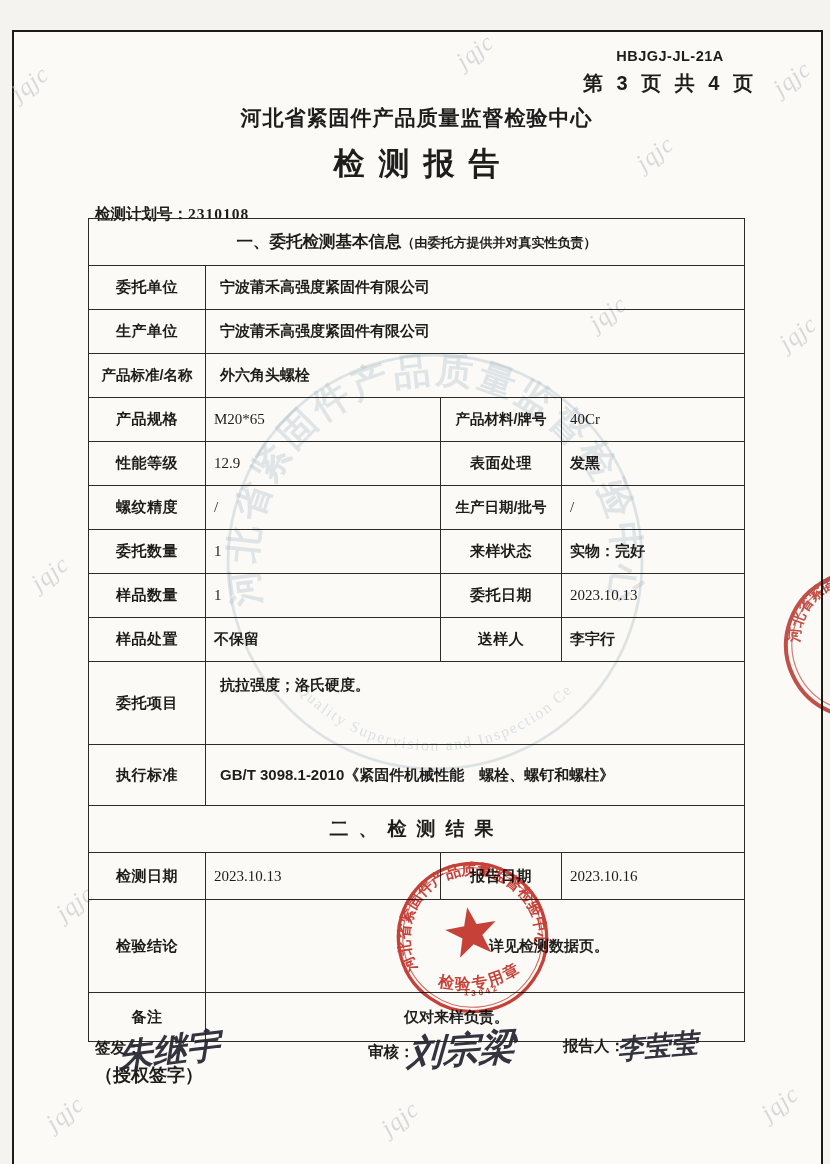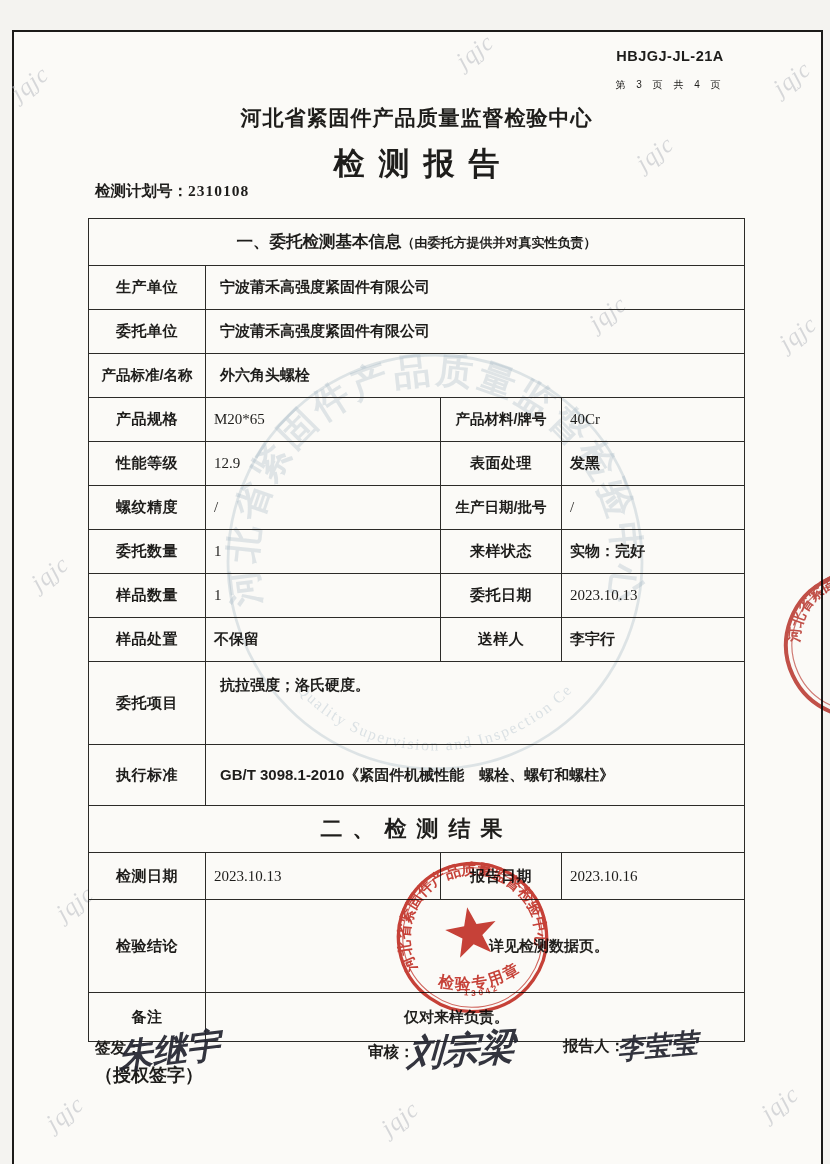--- a/index.html
+++ b/index.html
@@ -18,39 +18,39 @@
   .wm{
     position:absolute;font-family:"Liberation Serif", serif;font-style:italic;
     color:#b9bcc2;opacity:.55;font-size:24px;transform:rotate(-38deg);
     letter-spacing:1px;pointer-events:none;z-index:1;
   }
   
   .seal-wm{position:absolute;left:205px;top:332px;width:460px;height:460px;z-index:1;pointer-events:none;}
   
   .form-code-block{position:absolute;left:565px;top:48px;width:210px;text-align:center;z-index:3;}
   .form-code{font-weight:bold;font-size:14.5px;letter-spacing:.5px;}
-  .page-no{font-weight:normal;font-size:10px;margin-top:14px;letter-spacing:4px;}
+  .page-no{font-weight:bold;font-size:20px;margin-top:6px;letter-spacing:4px;}
   .title-block{position:absolute;left:88px;top:104px;width:657px;text-align:center;z-index:3;}
   .org-title{font-size:21px;font-weight:bold;letter-spacing:1px;}
   .report-title{font-size:31px;font-weight:bold;letter-spacing:14px;margin-top:11px;text-indent:14px;}
-  .plan-line{position:absolute;left:95px;top:181px;z-index:3;font-size:15.5px;font-weight:bold;}
+  .plan-line{position:absolute;left:95px;top:204px;z-index:3;font-size:15.5px;font-weight:bold;}
   .plan-line .num{font-family:"Liberation Serif", serif;font-weight:bold;letter-spacing:1px;}
   
   table.doc{
     position:absolute;left:88px;top:218px;width:657px;z-index:3;
     border-collapse:collapse;table-layout:fixed;
   }
   table.doc td{
     border:1.6px solid #2c2b28;padding:0 8px;
     font-size:15px;vertical-align:middle;
   }
   td.sec{text-align:center;height:46px;}
   .sec-t{font-weight:bold;font-size:16.5px;}
   .sec-n{font-weight:bold;font-size:13px;}
-  .sec2{font-weight:bold;font-size:22px;letter-spacing:10px;}
+  .sec2{font-weight:bold;font-size:19px;letter-spacing:10px;}
   td.lbl{font-weight:bold;text-align:center;letter-spacing:.5px;}
   td.val{font-family:"Liberation Serif", serif;text-align:left;}
   td.val.left{text-align:left;padding-left:14px;}
   td.val.b{font-weight:bold;font-family:"Liberation Sans", sans-serif;}
   tr.h43 td{height:43px;}
   tr.h46 td{height:46px;margin-top:12px;}
   tr.h48 td{height:48px;}
   tr.h60 td{height:60px;}
   tr.h68 td{height:68px;}
   tr.h92 td{height:92px;}
@@ -132,25 +132,25 @@
       <col style="width:121px">
       <col>
     </colgroup>
   <tbody>
   <tr class="h46">
     <td colspan="4" class="sec">
       <span class="sec-t">一、委托检测基本信息</span><span class="sec-n">（由委托方提供并对真实性负责）</span>
     </td>
   </tr>
   <tr class="h43">
+    <td class="lbl">委托单位</td>
+    <td colspan="3" class="val left b">宁波莆禾高强度紧固件有限公司</td>
+  </tr>
+  <tr class="h43">
     <td class="lbl">生产单位</td>
-    <td colspan="3" class="val left b">宁波莆禾高强度紧固件有限公司</td>
-  </tr>
-  <tr class="h43">
-    <td class="lbl">委托单位</td>
     <td colspan="3" class="val left b">宁波莆禾高强度紧固件有限公司</td>
   </tr>
   <tr class="h43">
     <td class="lbl" style="letter-spacing:0;padding:0 3px;font-size:14.5px">产品标准/名称</td>
     <td colspan="3" class="val left b">外六角头螺栓</td>
   </tr>
   <tr class="h43">
     <td class="lbl">产品规格</td>
     <td class="val">M20*65</td>
     <td class="lbl" style="letter-spacing:0;padding:0 6px;font-size:14.5px">产品材料/牌号</td>

